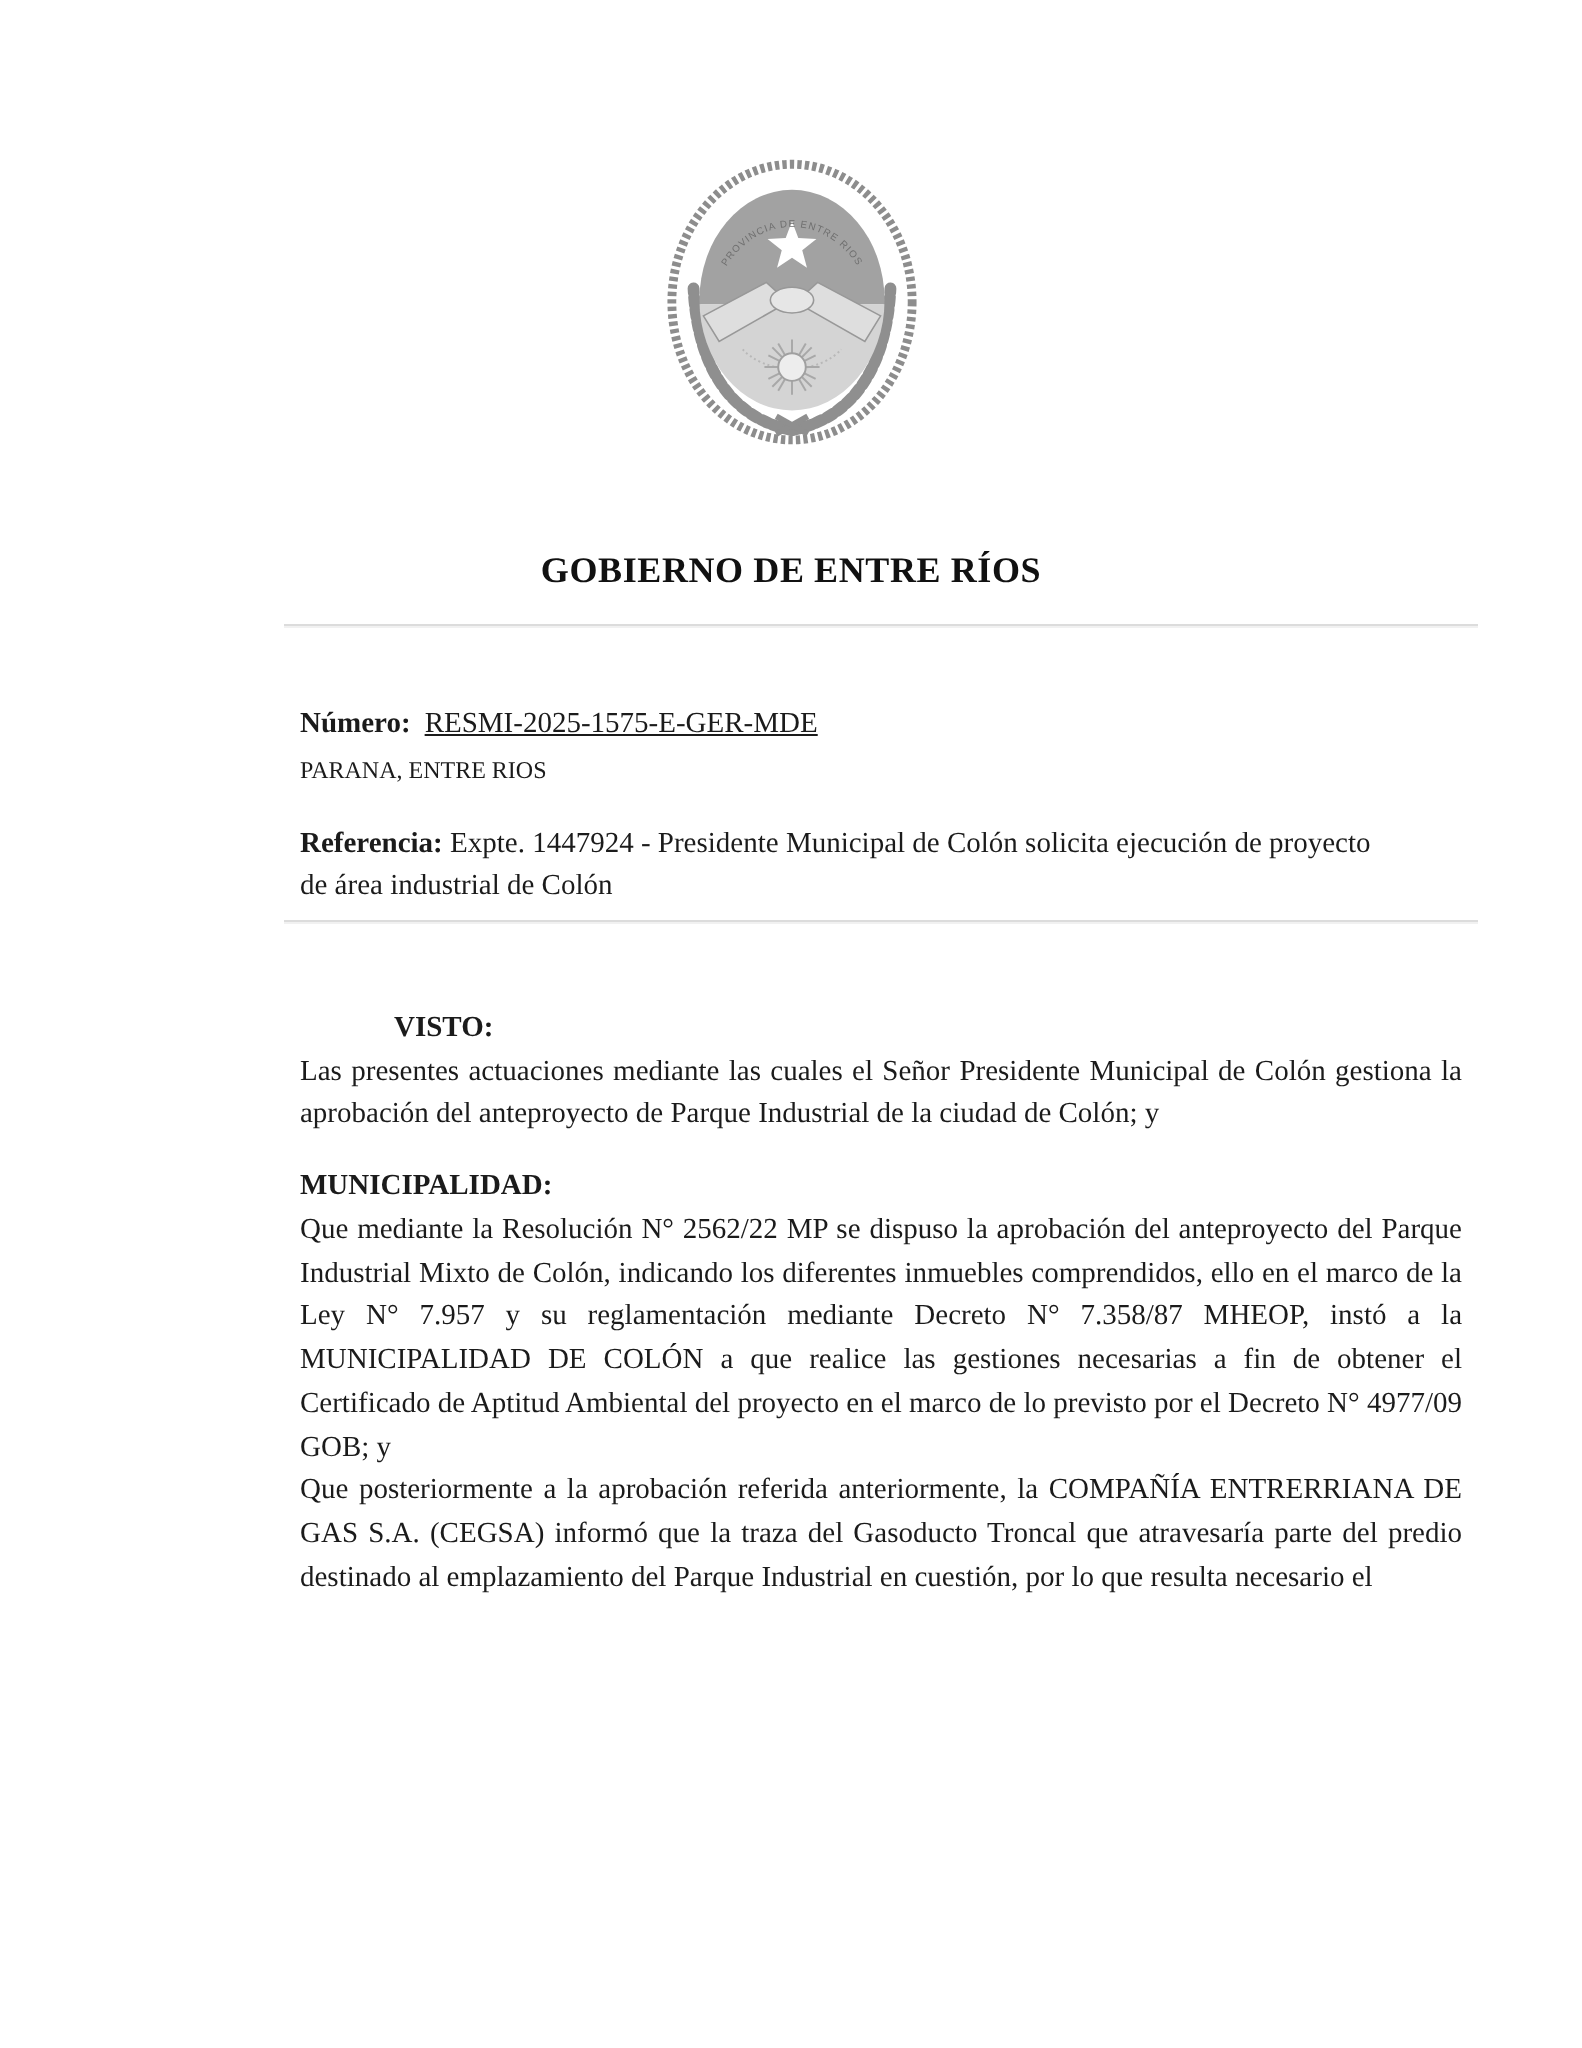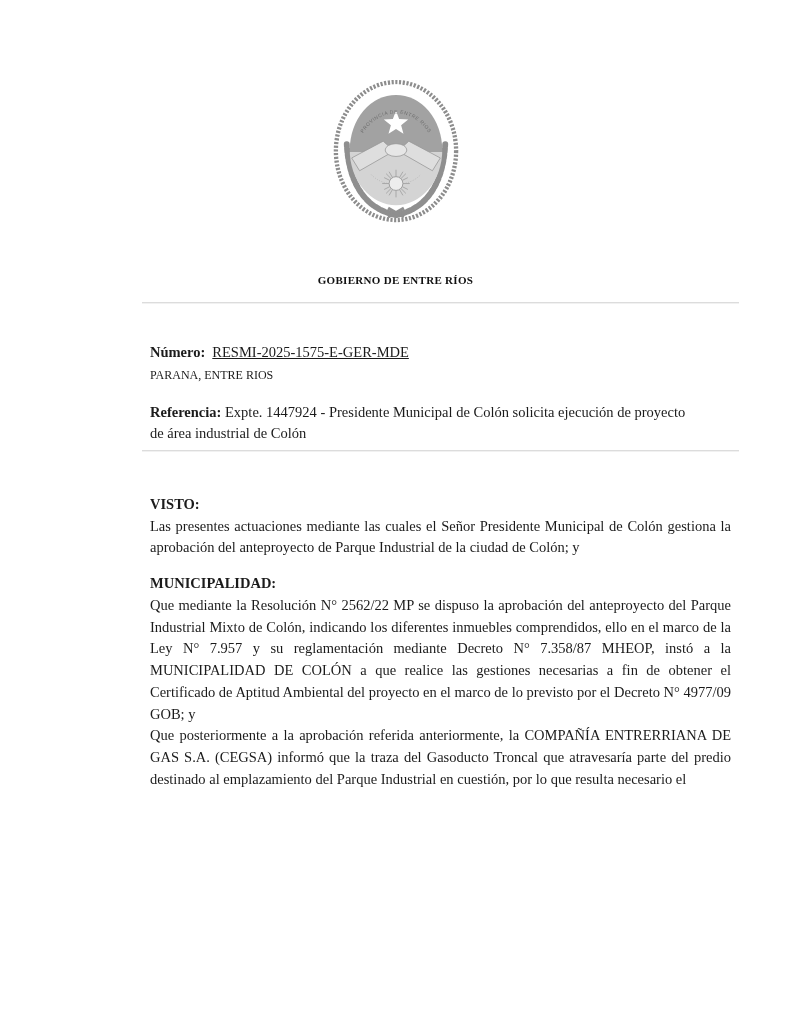--- a/index.html
+++ b/index.html
@@ -13,21 +13,21 @@
     overflow: hidden;
   }
   .emblem-wrap {
     padding-top: 78px;
     text-align: center;
   }
   .header-title {
     margin-top: 40px;
     text-align: center;
     font-weight: bold;
-    font-size: 11px;
+    font-size: 18px;
     letter-spacing: 0.3px;
     color: #111;
   }
   .rule {
     height: 1px;
     background: #dcdcdc;
     border-bottom: 1px solid #f1f1f1;
     margin-left: 142px;
     margin-right: 52px;
   }
@@ -55,21 +55,21 @@
   .referencia {
     margin-top: 16px;
     max-width: 550px;
     line-height: 21px;
   }
   .ref-label { font-weight: bold; }
   .section-heading {
     font-weight: bold;
     font-size: 14.5px;
   }
-  .visto-heading { margin-top: 42px; }
+  .visto-heading { margin-top: 42px; margin-left: 47px; }
   .considerando-heading { margin-top: 14px; }
   .body-par {
     text-align: justify;
     line-height: 21.75px;
   }
 </style>
 </head>
 <body>
 
 <div class="page">

